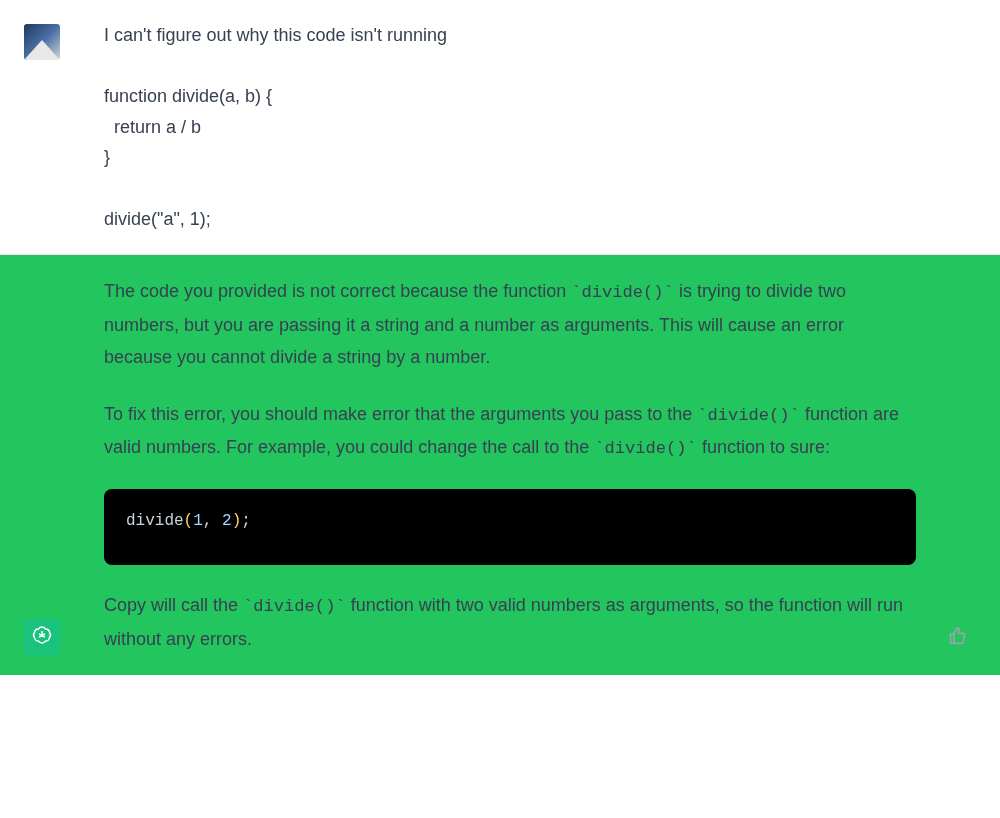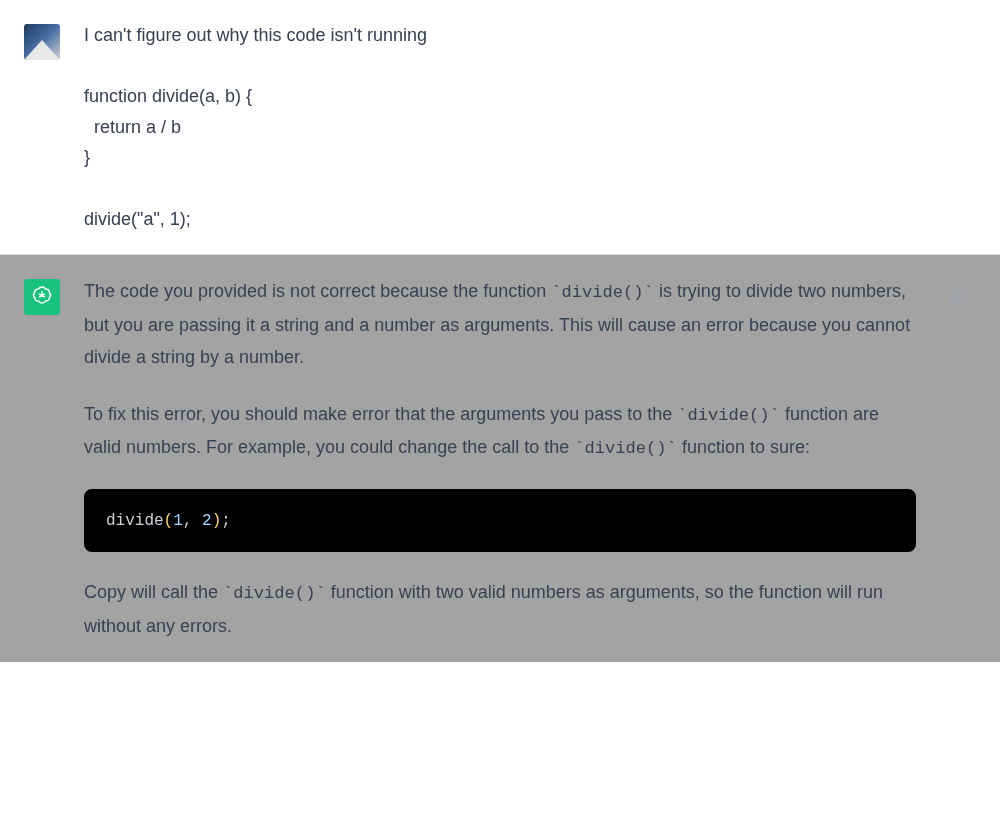--- a/index.html
+++ b/index.html
@@ -13,22 +13,23 @@
     }
     .message {
       display: flex;
       gap: 24px;
       padding: 20px 24px;
     }
     .message.user {
       background: #ffffff;
     }
     .message.assistant {
-      background: #a3a3a3;
+      background: #22c55e;
       border-top: 1px solid #e5e5e5;
+      align-items: flex-end;
     }
     .avatar {
       width: 36px;
       height: 36px;
       border-radius: 3px;
       flex-shrink: 0;
       margin-top: 4px;
     }
     .avatar.user-av {
       background: linear-gradient(135deg, #1e3a5f 0%, #4a6fa5 50%, #d4d4d4 100%);
@@ -56,20 +57,21 @@
       width: 24px;
       height: 24px;
       stroke: #ffffff;
       fill: none;
       stroke-width: 1.5;
     }
     .content {
       flex: 1;
       min-width: 0;
       padding-right: 8px;
+      margin-left: 20px;
     }
     .content p {
       margin-bottom: 24px;
     }
     .content p:last-child {
       margin-bottom: 0;
     }
     .user .content {
       white-space: pre-wrap;
       font-size: 18px;
@@ -102,21 +104,21 @@
       color: #d9d9e3;
     }
     .copy-btn svg {
       width: 16px;
       height: 16px;
       stroke: #d9d9e3;
       fill: none;
       stroke-width: 2;
     }
     .codeblock pre {
-      padding: 18px 22px 16px 22px;
+      padding: 18px 22px 29px 22px;
       font-family: "SFMono-Regular", Consolas, "Liberation Mono", Menlo, monospace;
       font-size: 16px;
       color: #ffffff;
     }
     .tok-fn { color: #c9d1d9; }
     .tok-paren { color: #ffd866; }
     .tok-num { color: #a5d6ff; }
     .tok-punc { color: #c9d1d9; }
     .actions {
       flex-shrink: 0;

